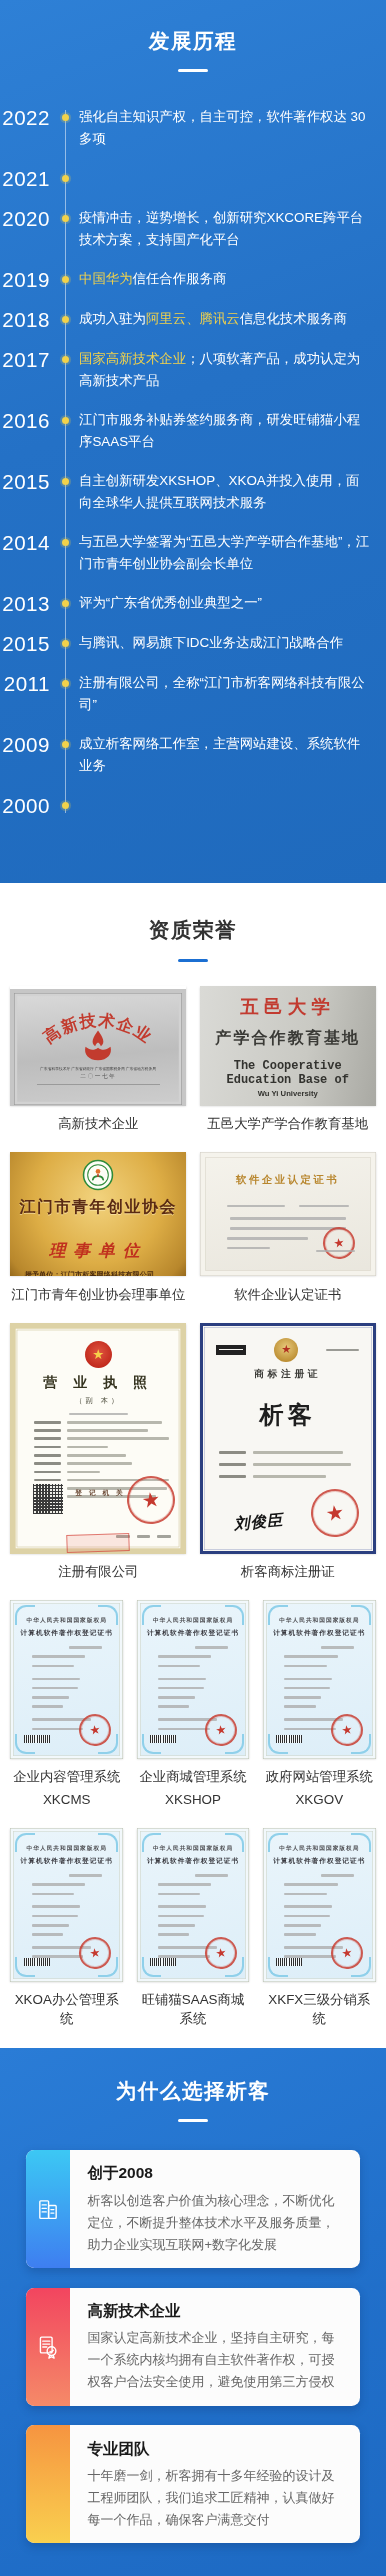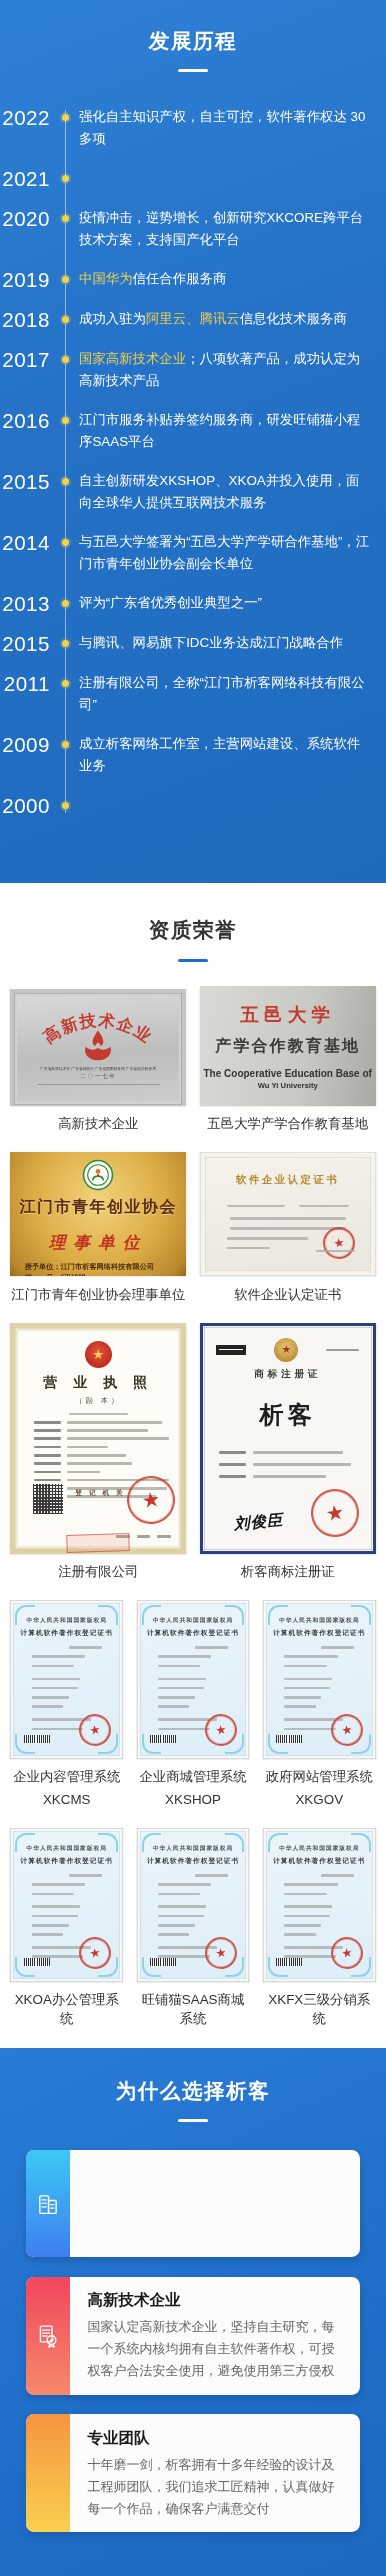--- a/index.html
+++ b/index.html
@@ -36,28 +36,28 @@
   .plaque{height:100%;box-sizing:border-box;font-family:"Liberation Serif","DejaVu Serif",serif;}
   .plaque.silver{background:linear-gradient(175deg,#dcdcdc,#bdbdbd 55%,#cfcfcf);box-shadow:inset 0 0 0 4.1px #c6c6c6,inset 0 0 0 4.6px #8f8f8f,inset 0 0 0 7.2px #d2d2d2;position:relative;}
   .arc-svg{display:block;margin:3.1px auto 0;}
   .arc-text{font-size:34px;font-weight:bold;fill:#c23b2e;letter-spacing:3px;}
   .plaque-foot1{font-size:4.1px;color:#3c3c3c;text-align:center;letter-spacing:0;white-space:nowrap;transform:scale(.92);}
   .plaque-year{font-size:5.7px;color:#4a4a4a;text-align:center;margin-top:2.1px;letter-spacing:1.5px;}
   .plaque-line{width:70%;height:1px;background:#9a9a9a;margin:3.1px auto 0;}
   .plaque.silver2{background:linear-gradient(100deg,#dadad6 0%,#c9c9c3 60%,#a9a9a3 100%);display:flex;flex-direction:column;justify-content:center;text-align:center;}
   .wy1{font-size:18.5px;font-weight:bold;color:#c23b30;letter-spacing:5.2px;}
   .wy2{font-size:16px;font-weight:bold;color:#3a3a36;letter-spacing:2.1px;margin-top:9.3px;}
-  .wy3{font-size:10px;font-weight:bold;color:#33332f;margin-top:10.3px;font-family:Liberation Sans, sans-serif;text-align:center;}
+  .wy3{font-size:12px;font-weight:bold;color:#33332f;margin-top:10.3px;font-family:Liberation Mono, monospace;text-align:center;}
   .wy4{font-size:7.7px;font-weight:bold;color:#33332f;margin-top:2.1px;font-family:"Liberation Sans",sans-serif;}
 
   
   .plaque.gold{background:radial-gradient(circle at 50% 38%,#f2d37e 0%,#ddad45 55%,#b8872c 90%,#96691c 100%);text-align:center;padding-top:7.2px;position:relative;}
   .gp-emblem{display:block;margin:0 auto;}
   .gp-title{font-size:16px;font-weight:bold;color:#5a2a12;letter-spacing:1.5px;margin-top:5.2px;text-shadow:0 0.5px 0 rgba(255,240,190,.6);}
-  .gp-sub{font-size:16.5px;font-weight:bold;font-style:italic;color:#c0301e;letter-spacing:8.2px;margin-top:14px;}
+  .gp-sub{font-size:16.5px;font-weight:bold;font-style:italic;color:#c0301e;letter-spacing:8.2px;margin-top:22px;}
   .gp-rows{margin:8.2px 0 0 14.4px;text-align:left;}
   .gp-row{font-size:7.2px;font-weight:bold;color:#4c2c0e;line-height:11.3px;}
 
   
   .cert{height:100%;box-sizing:border-box;position:relative;font-family:"Liberation Serif","DejaVu Serif",serif;}
   .cert.soft{background:linear-gradient(170deg,#f5f3ec,#e9e6dd);box-shadow:inset 0 0 0 0.5px #cfccc2,inset 0 0 0 5.2px #f5f3ec,inset 0 0 0 5.7px #d8d4c8;padding:13.4px 15.5px;}
   .sc-title{font-size:10.3px;font-weight:bold;color:#b8862d;letter-spacing:2.6px;text-align:center;margin-top:7.2px;}
   .sc-body{margin-top:13.4px;}
 
   
@@ -547,20 +547,24 @@
             <svg viewBox="0 0 48 48" fill="none" stroke="#fff" stroke-width="2.4" stroke-linecap="round" stroke-linejoin="round">
               <rect x="10" y="10" width="15" height="30" rx="1.5"></rect>
               <rect x="25" y="18" width="13" height="22" rx="1.5"></rect>
               <line x1="14" y1="17" x2="21" y2="17"></line>
               <line x1="14" y1="23" x2="21" y2="23"></line>
               <line x1="14" y1="29" x2="21" y2="29"></line>
               <line x1="29" y1="25" x2="34" y2="25"></line>
               <line x1="29" y1="31" x2="34" y2="31"></line>
             </svg>
           </div>
+          <div class="wc-body">
+            <div class="wc-title">创于2008</div>
+            <div class="wc-text">析客以创造客户价值为核心理念，不断优化定位，不断提升整体技术水平及服务质量，助力企业实现互联网+数字化发展</div>
+          </div>
         </div>
         <div class="why-card">
           <div class="wc-strip" style="background: linear-gradient(rgb(242, 69, 95), rgb(245, 138, 104));">
             <svg viewBox="0 0 48 48" fill="none" stroke="#fff" stroke-width="2.4" stroke-linecap="round" stroke-linejoin="round">
               <rect x="11" y="7" width="20" height="27" rx="2"></rect>
               <line x1="15" y1="14" x2="27" y2="14"></line>
               <line x1="15" y1="19" x2="27" y2="19"></line>
               <line x1="15" y1="24" x2="22" y2="24"></line>
               <circle cx="30" cy="31" r="7.5"></circle>
               <path d="M27.5 31.5 l2 2 l3.5 -4"></path>

